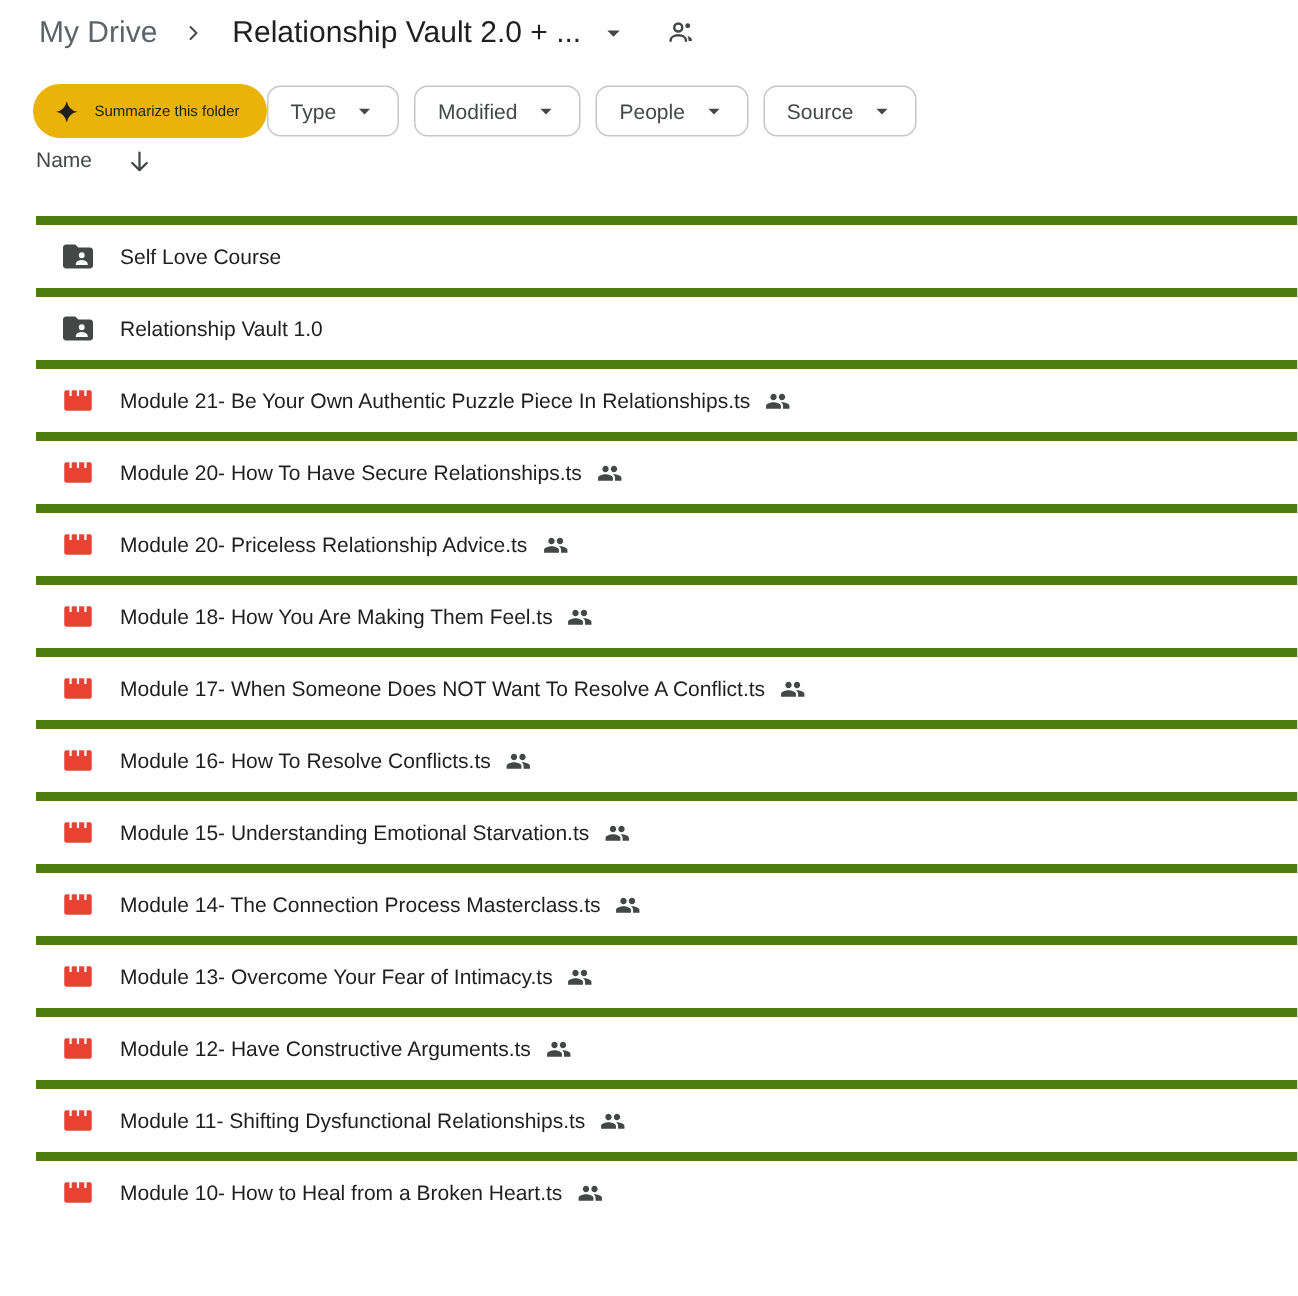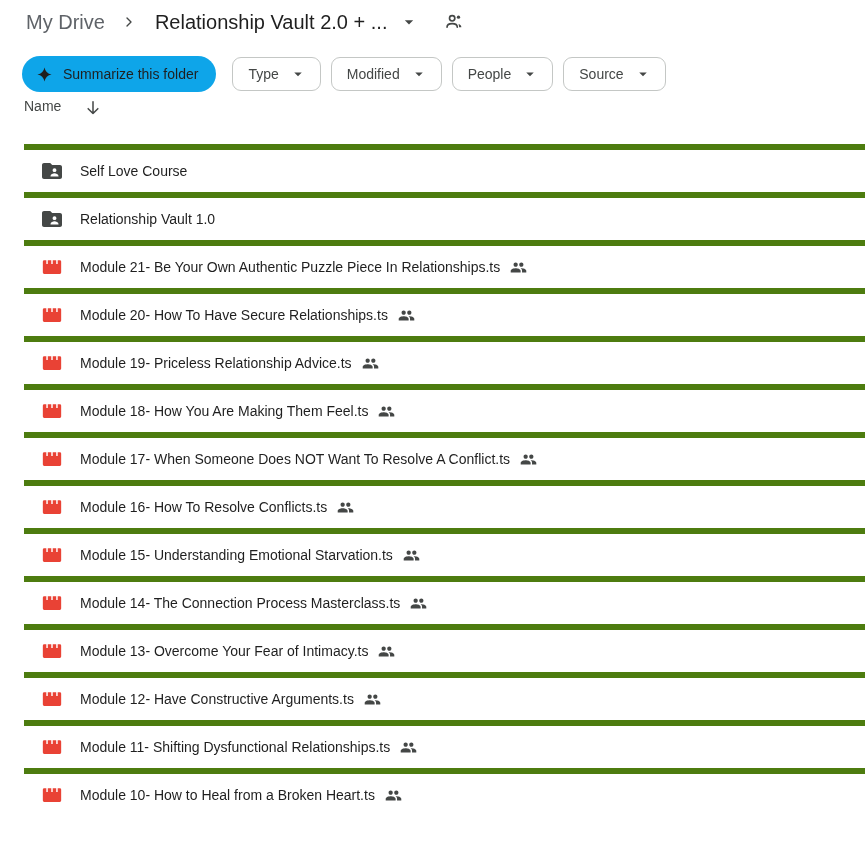--- a/index.html
+++ b/index.html
@@ -24,24 +24,24 @@
   .members-btn{margin-left:24px;display:flex;align-items:center;cursor:pointer;}
 
   
   .toolbar{
     margin-top:12px;height:36px;display:flex;align-items:center;
     padding-left:22px;
   }
   .summarize-btn{
     display:inline-flex;align-items:center;gap:10px;
     height:36px;padding:0 18px 0 14px;border:none;border-radius:18px;
-    background:#0ea5e9;color:#1f1f1f;font-size:14px;font-weight:500;
+    background:#eab308;color:#1f1f1f;font-size:10px;font-weight:500;
     font-family:"Liberation Sans",sans-serif;cursor:pointer;white-space:nowrap;
   }
-  .chips{display:flex;align-items:center;gap:10px;margin-left:16px;}
+  .chips{display:flex;align-items:center;gap:10px;margin-left:0;}
   .chip{
     display:inline-flex;align-items:center;gap:10px;
     height:34px;padding:0 13px 0 15px;border:1px solid #c4c7c5;border-radius:9px;
     background:#fff;color:#444746;font-size:14px;font-weight:500;
     font-family:"Liberation Sans",sans-serif;cursor:pointer;box-sizing:border-box;
     white-space:nowrap;
   }
   .chip-caret, .caret-glyph{display:flex;align-items:center;}
 
   
@@ -223,21 +223,21 @@
             <use href="#i-people"></use>
           </svg>
         </span>
     </div>
     <div class="row">
       <span class="row-icon">
           <svg width="22" height="22">
             <use href="#i-video"></use>
           </svg>
         </span>
-      <span class="row-name">Module 19- Priceless Relationship Advice.ts</span>
+      <span class="row-name">Module 20- Priceless Relationship Advice.ts</span>
       <span class="shared-badge">
           <svg width="17" height="17">
             <use href="#i-people"></use>
           </svg>
         </span>
     </div>
     <div class="row">
       <span class="row-icon">
           <svg width="22" height="22">
             <use href="#i-video"></use>

